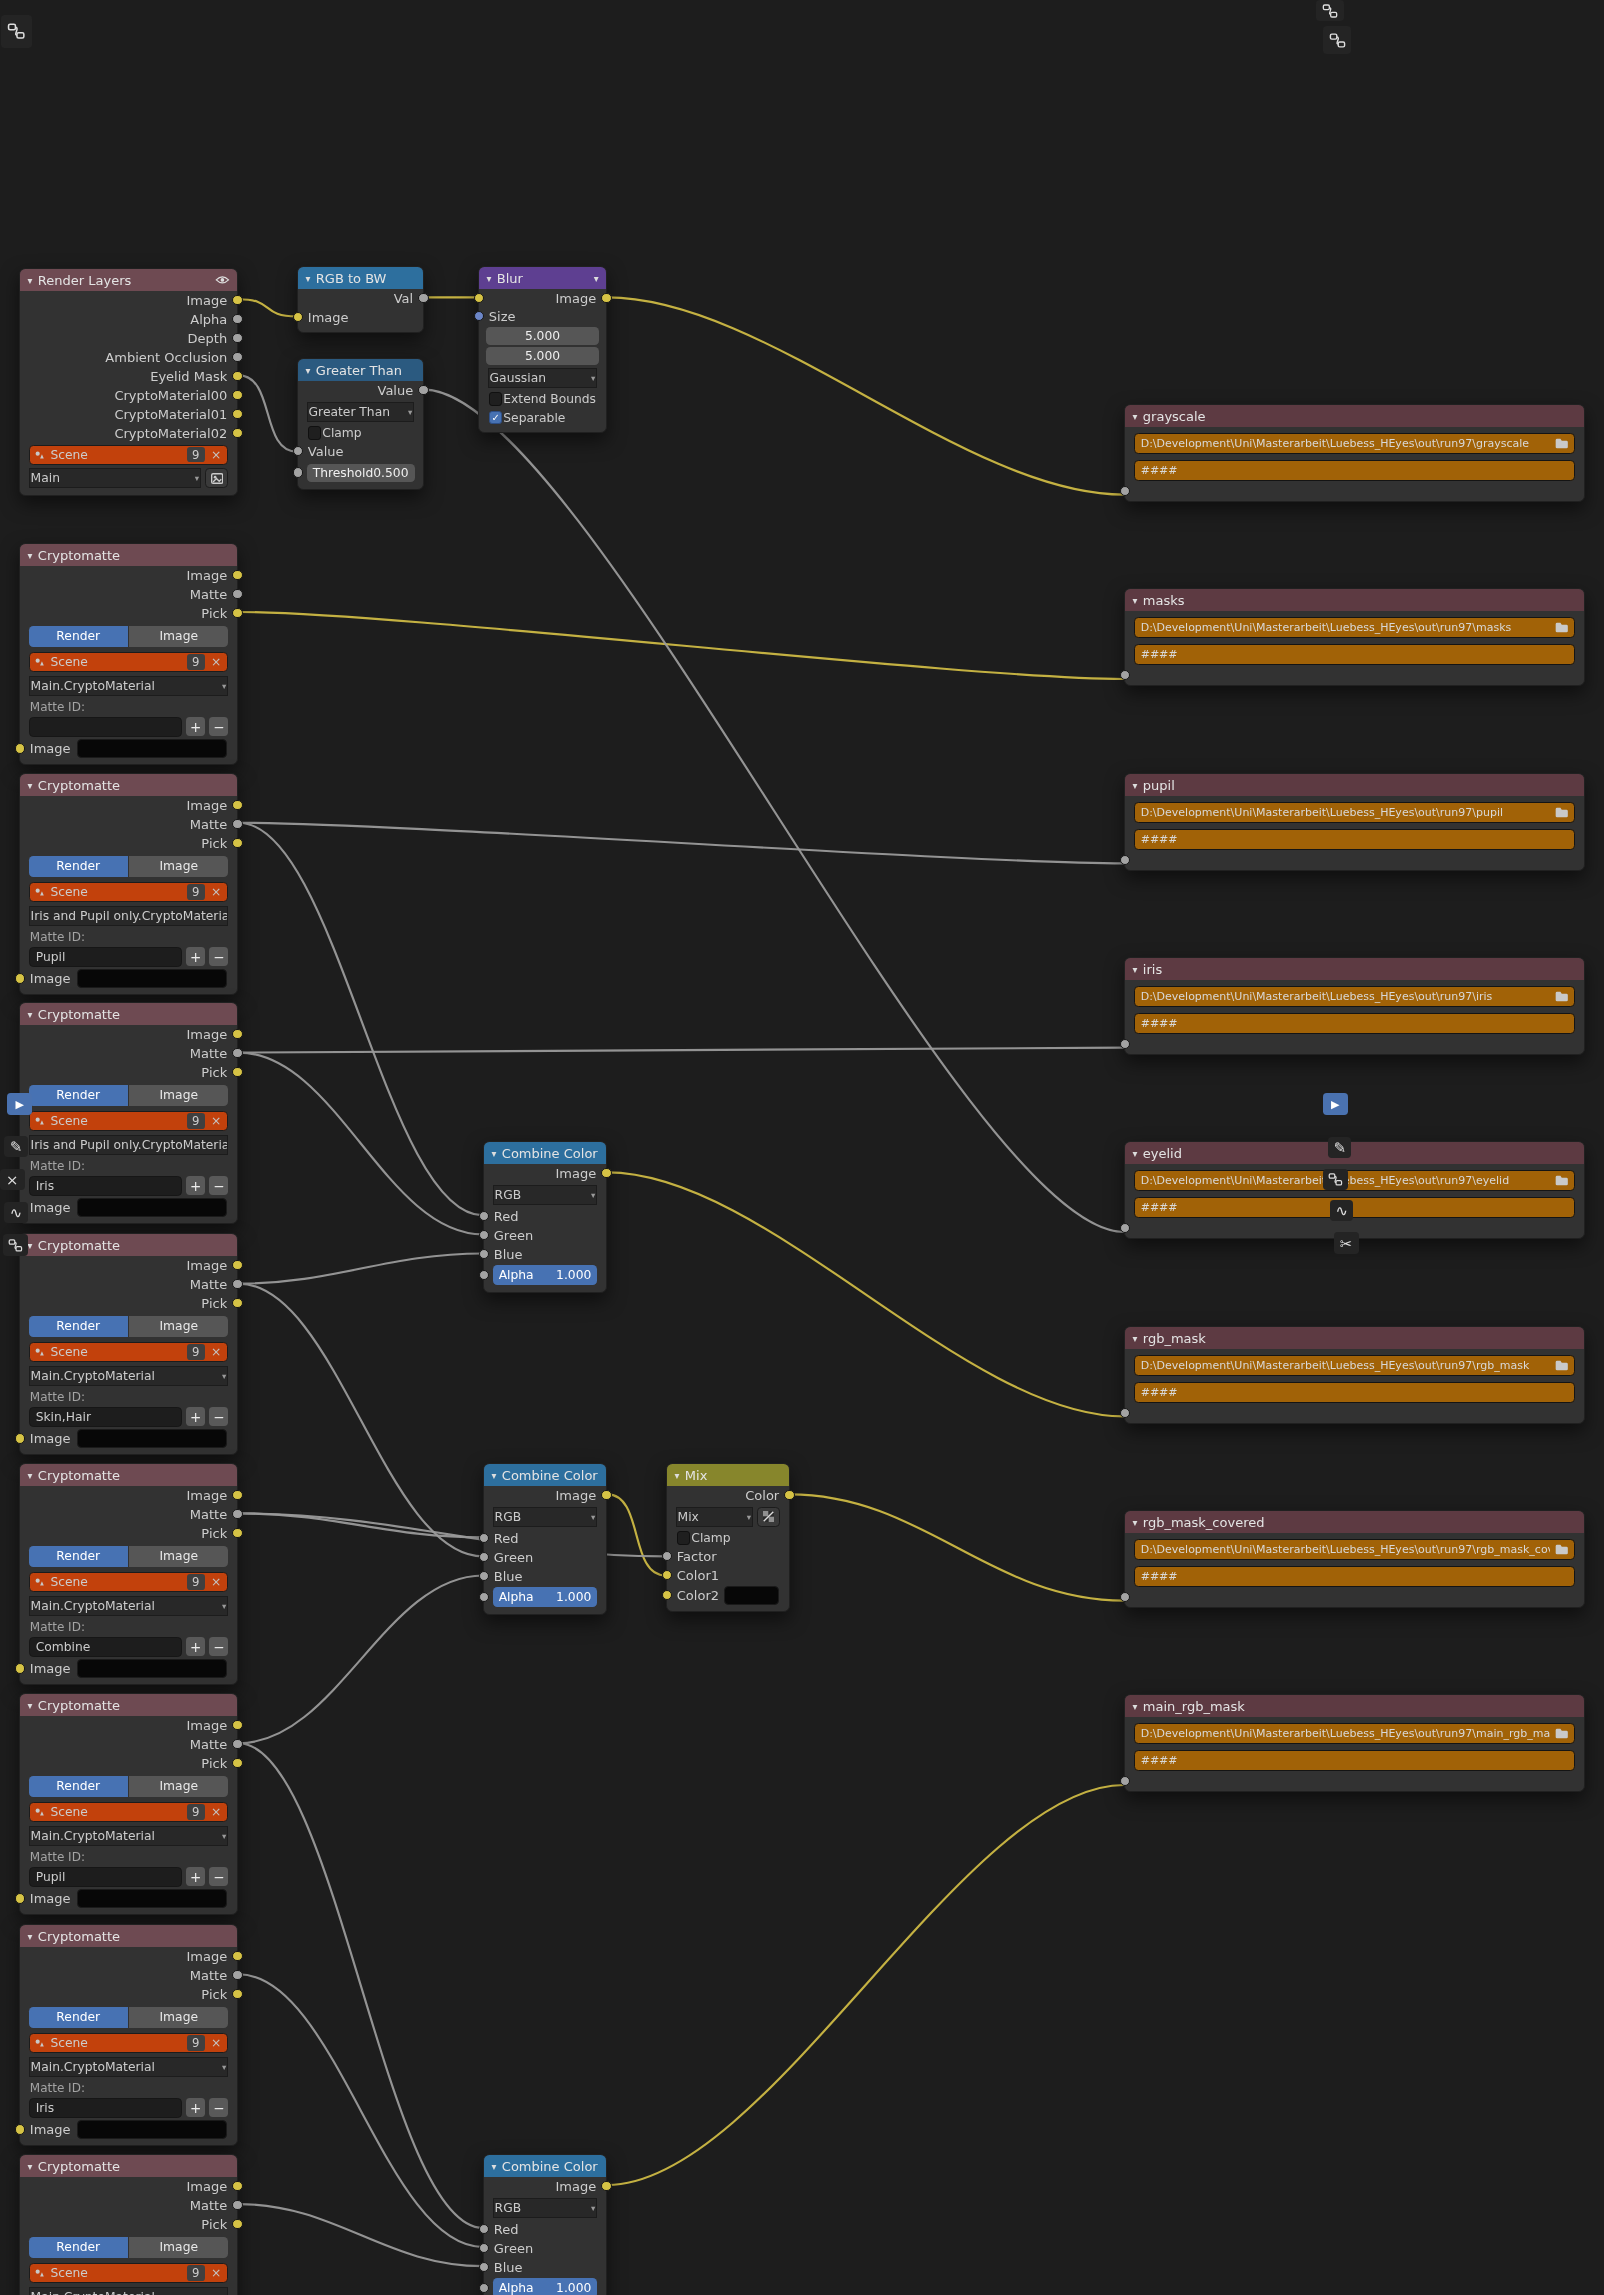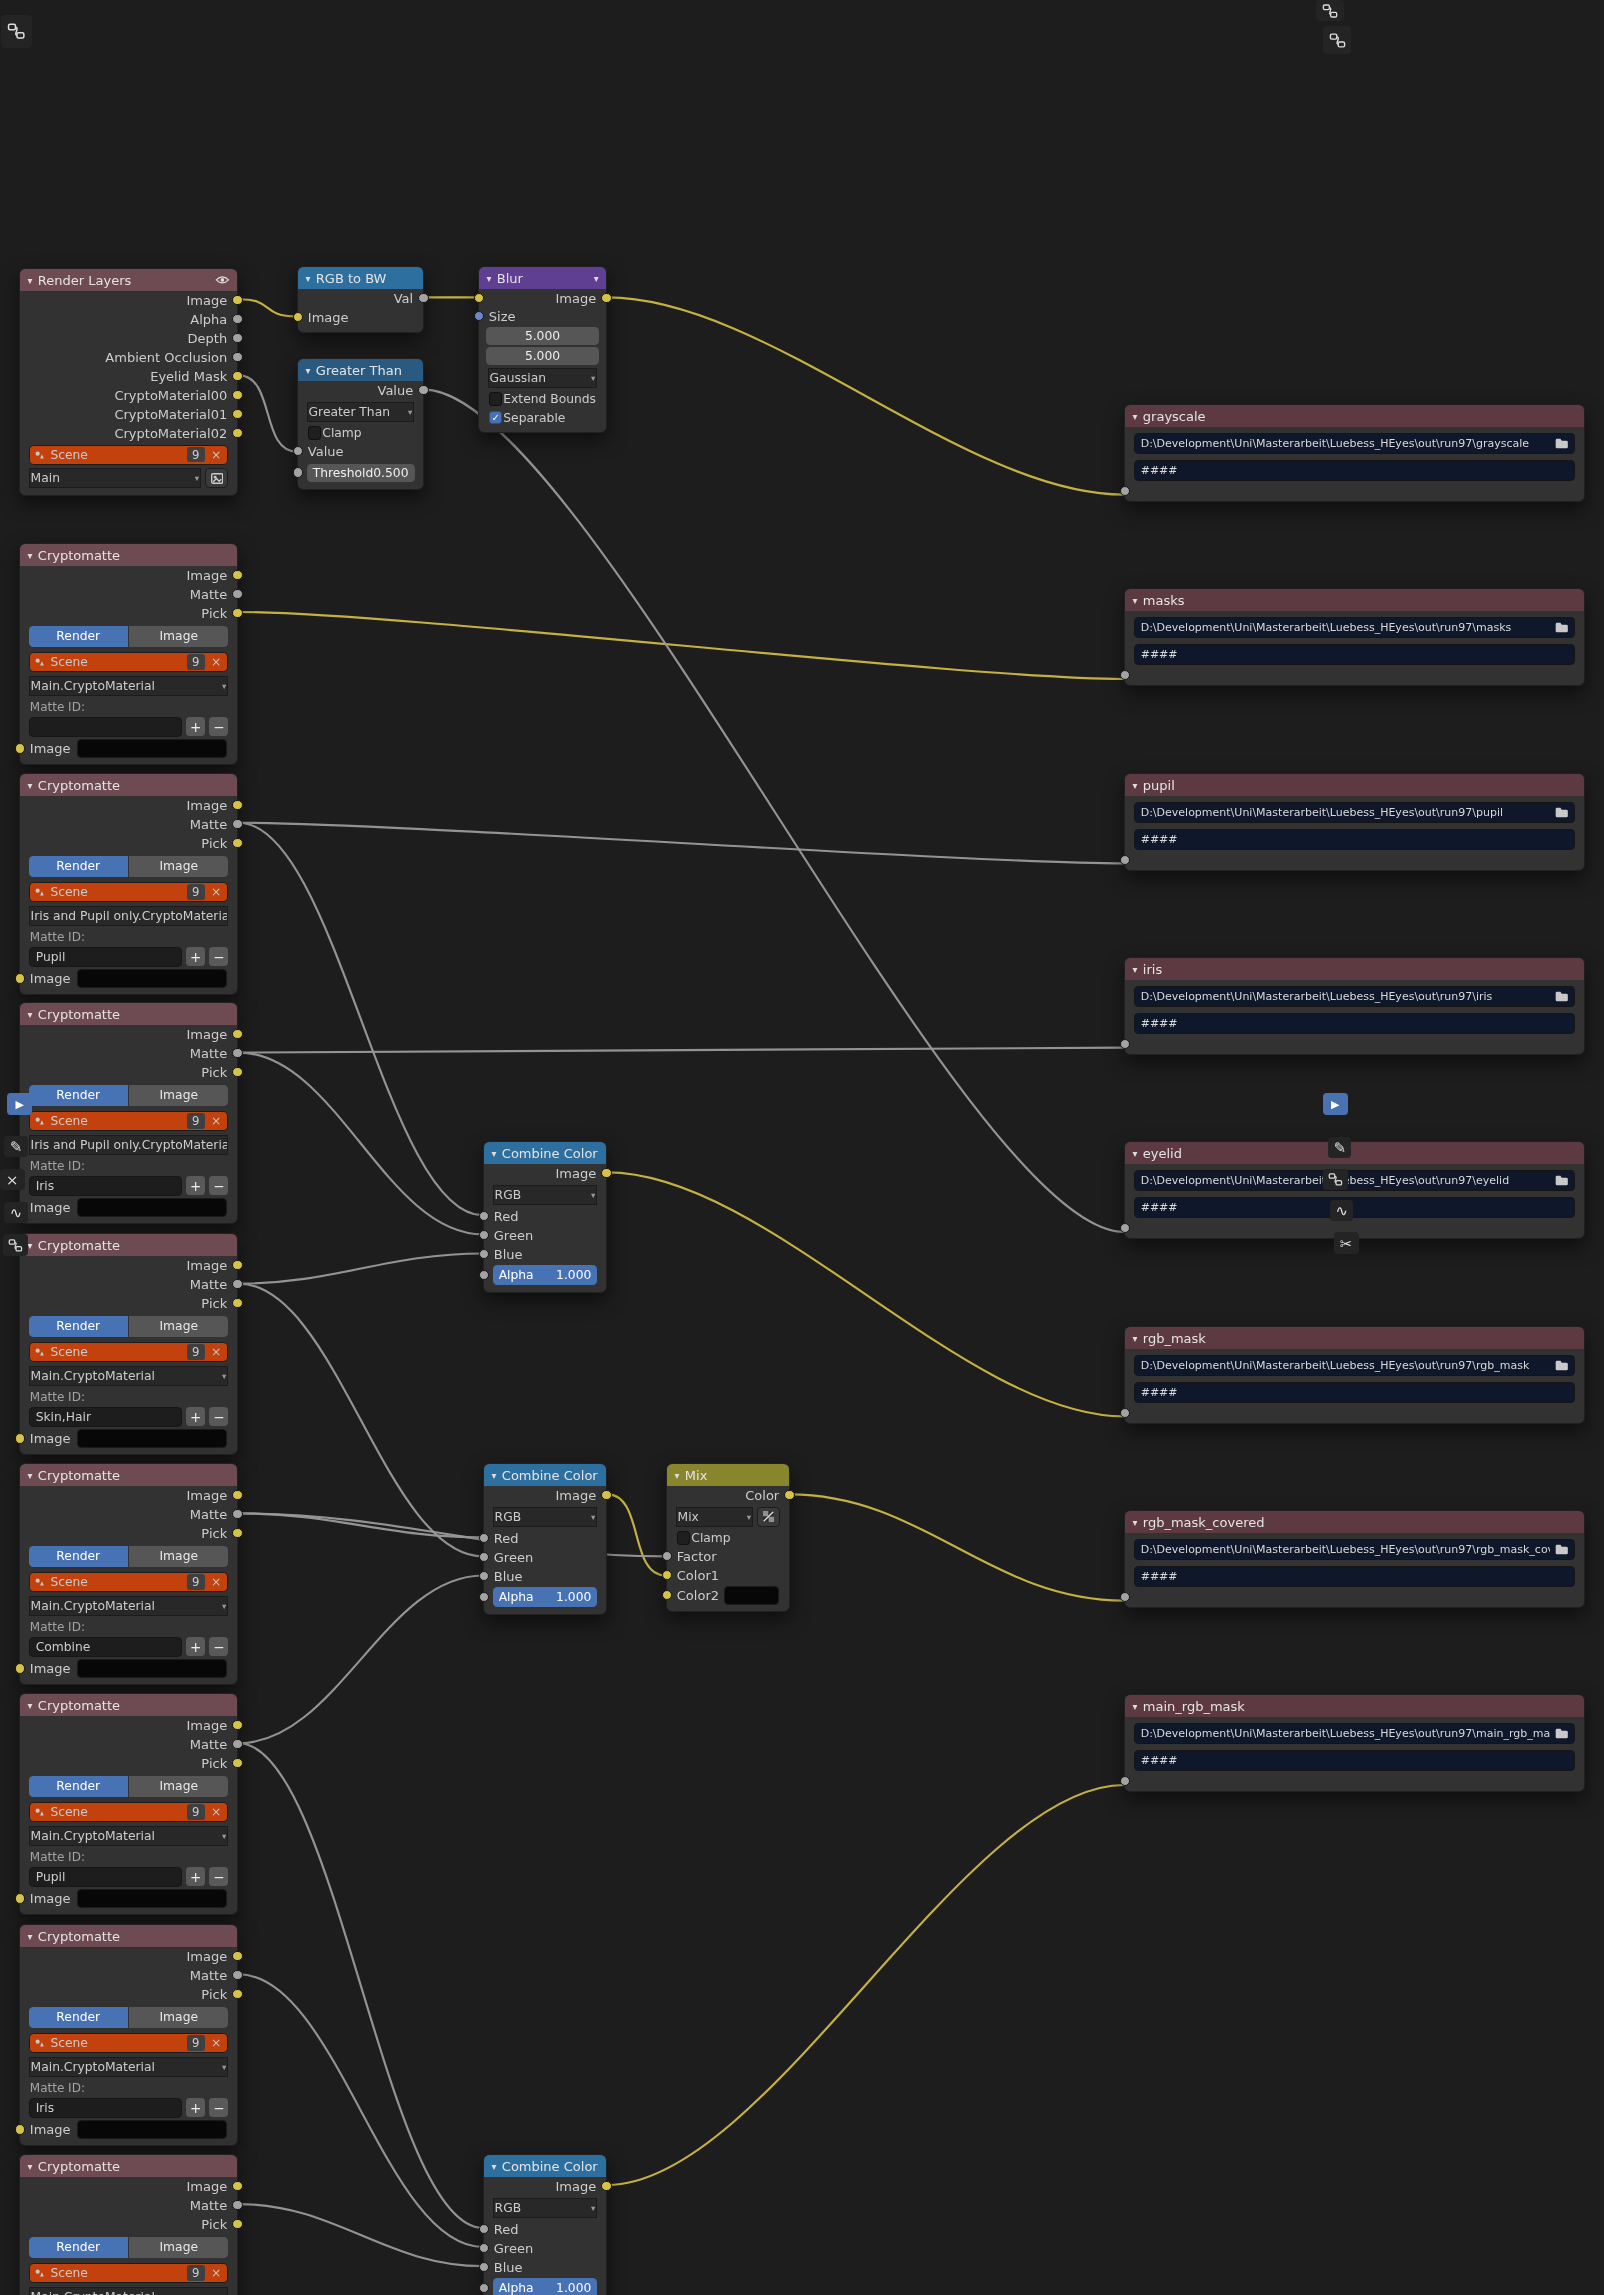--- a/index.html
+++ b/index.html
@@ -53,21 +53,21 @@
   .swatch{flex:1;height:19px;background:#070707;border-radius:4.3px;border:0.6px solid #1a1a1a;}
   .numf{height:18px;background:#565656;border-radius:4.3px;display:flex;align-items:center;justify-content:center;
         font-size:12.3px;color:#f0f0f0;margin:1.8px 7.4px;}
   .numf.lr{justify-content:space-between;padding:0 6.1px;}
   .slider{height:19.7px;background:#4772b3;border-radius:4.3px;display:flex;align-items:center;
           justify-content:space-between;padding:0 6.1px;margin:0;color:#fff;font-size:12.3px;}
   .cbrow{display:flex;align-items:center;gap:1px;padding:2.5px 9.8px;font-size:12.3px;height:18.4px;}
   .cb{width:13.5px;height:13.5px;border-radius:3.1px;background:#1f1f1f;border:0.6px solid #101010;flex:none;
       display:flex;align-items:center;justify-content:center;color:#fff;font-size:9.8px;}
   .cb.on{background:#4772b3;border-color:#2d4e86;}
-  .pathf{height:21px;background:#0f172a;border:0.6px solid #141414;border-radius:4.3px;display:flex;
+  .pathf{height:21px;background:#a16207;border:0.6px solid #141414;border-radius:4.3px;display:flex;
          align-items:center;padding:0 6.1px;font-size:11px;color:#d8d8d8;white-space:nowrap;overflow:hidden;
          margin:0 8.6px 6.1px;}
   .pathtext{flex:1;overflow:hidden;}
   .folder{margin-left:4.9px;flex:none;display:flex;}
   .fo-body{padding-top:6.1px;position:relative;height:69px;}
   .warn{position:absolute;left:18px;top:14.8px;width:296px;height:228px;z-index:3;background:#d21b20;
         color:#571116;padding:9.8px 13.5px;font-size:16px;line-height:23px;}
   .ico{position:absolute;z-index:4;background:#242424;border-radius:3.7px;display:flex;align-items:center;
        justify-content:center;color:#e0e0e0;}
   .ico.blue{background:#4a72b0;color:#fff;}

